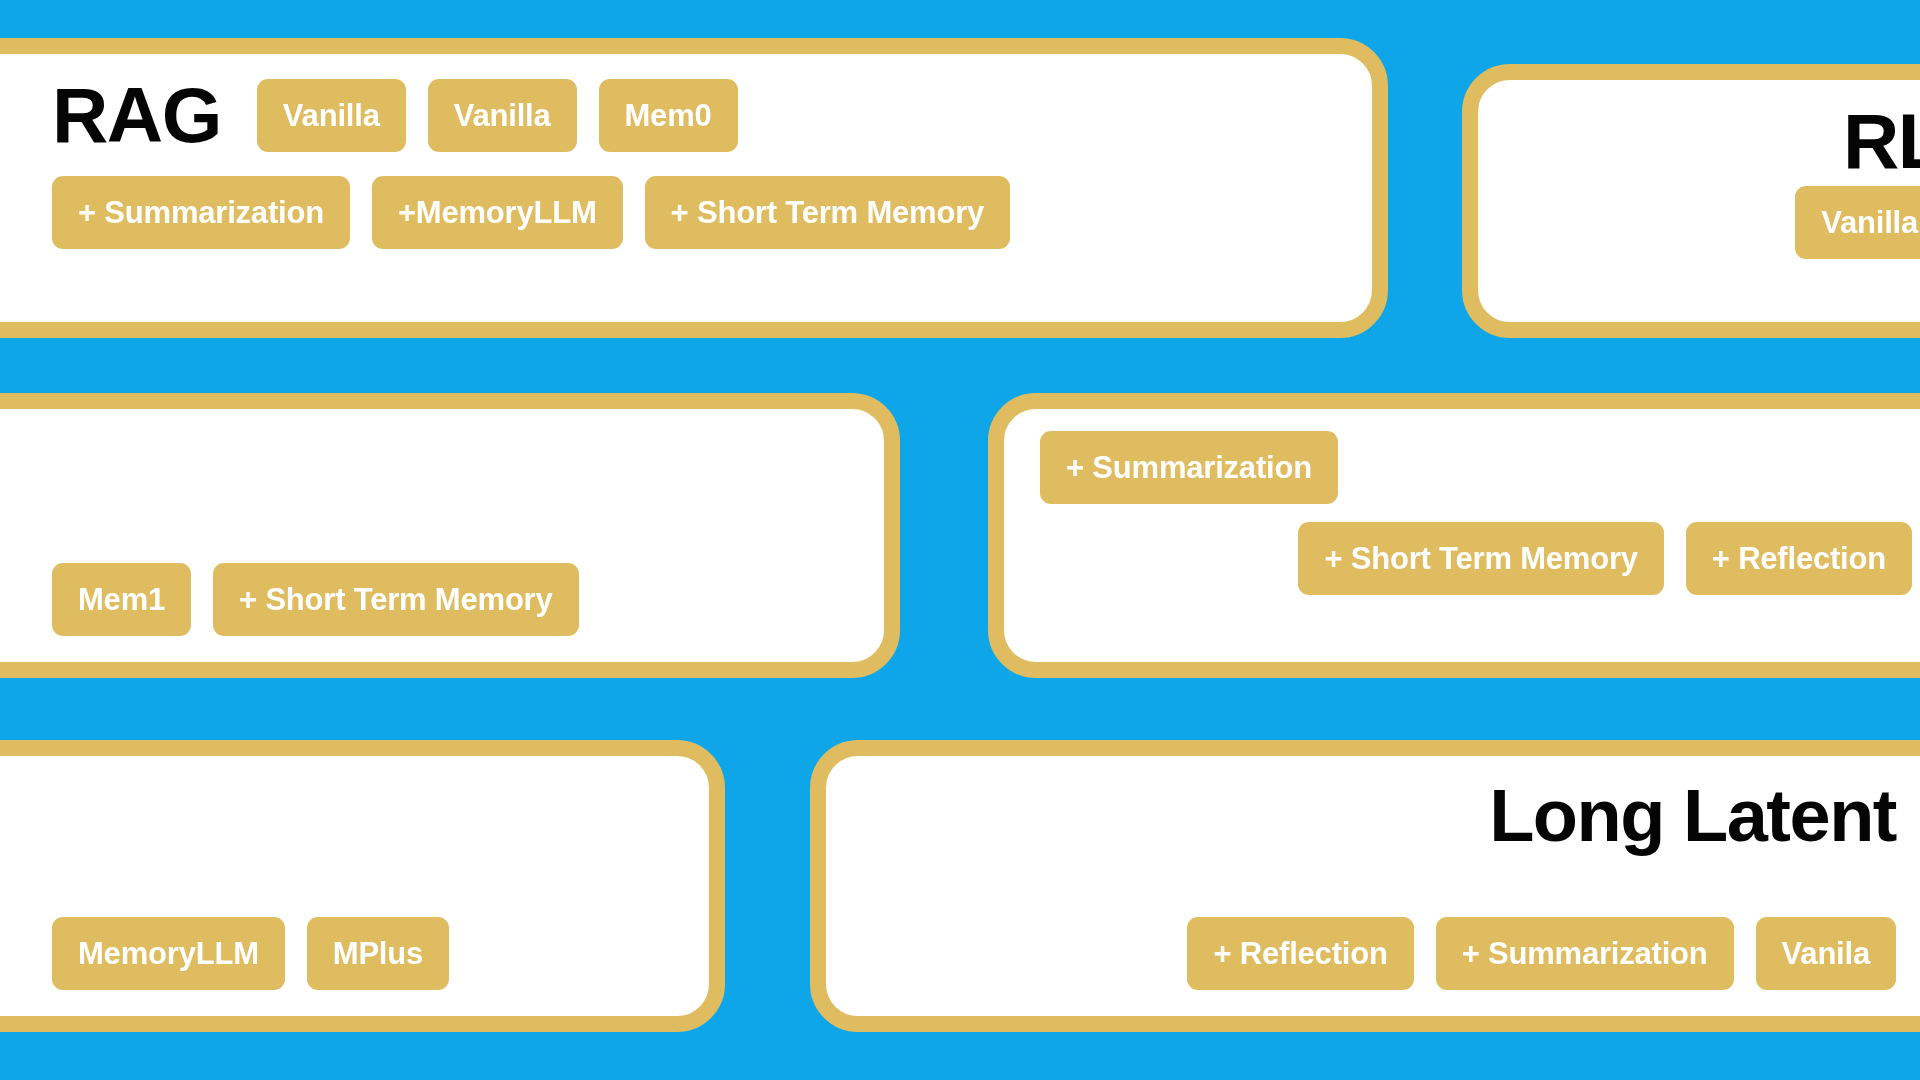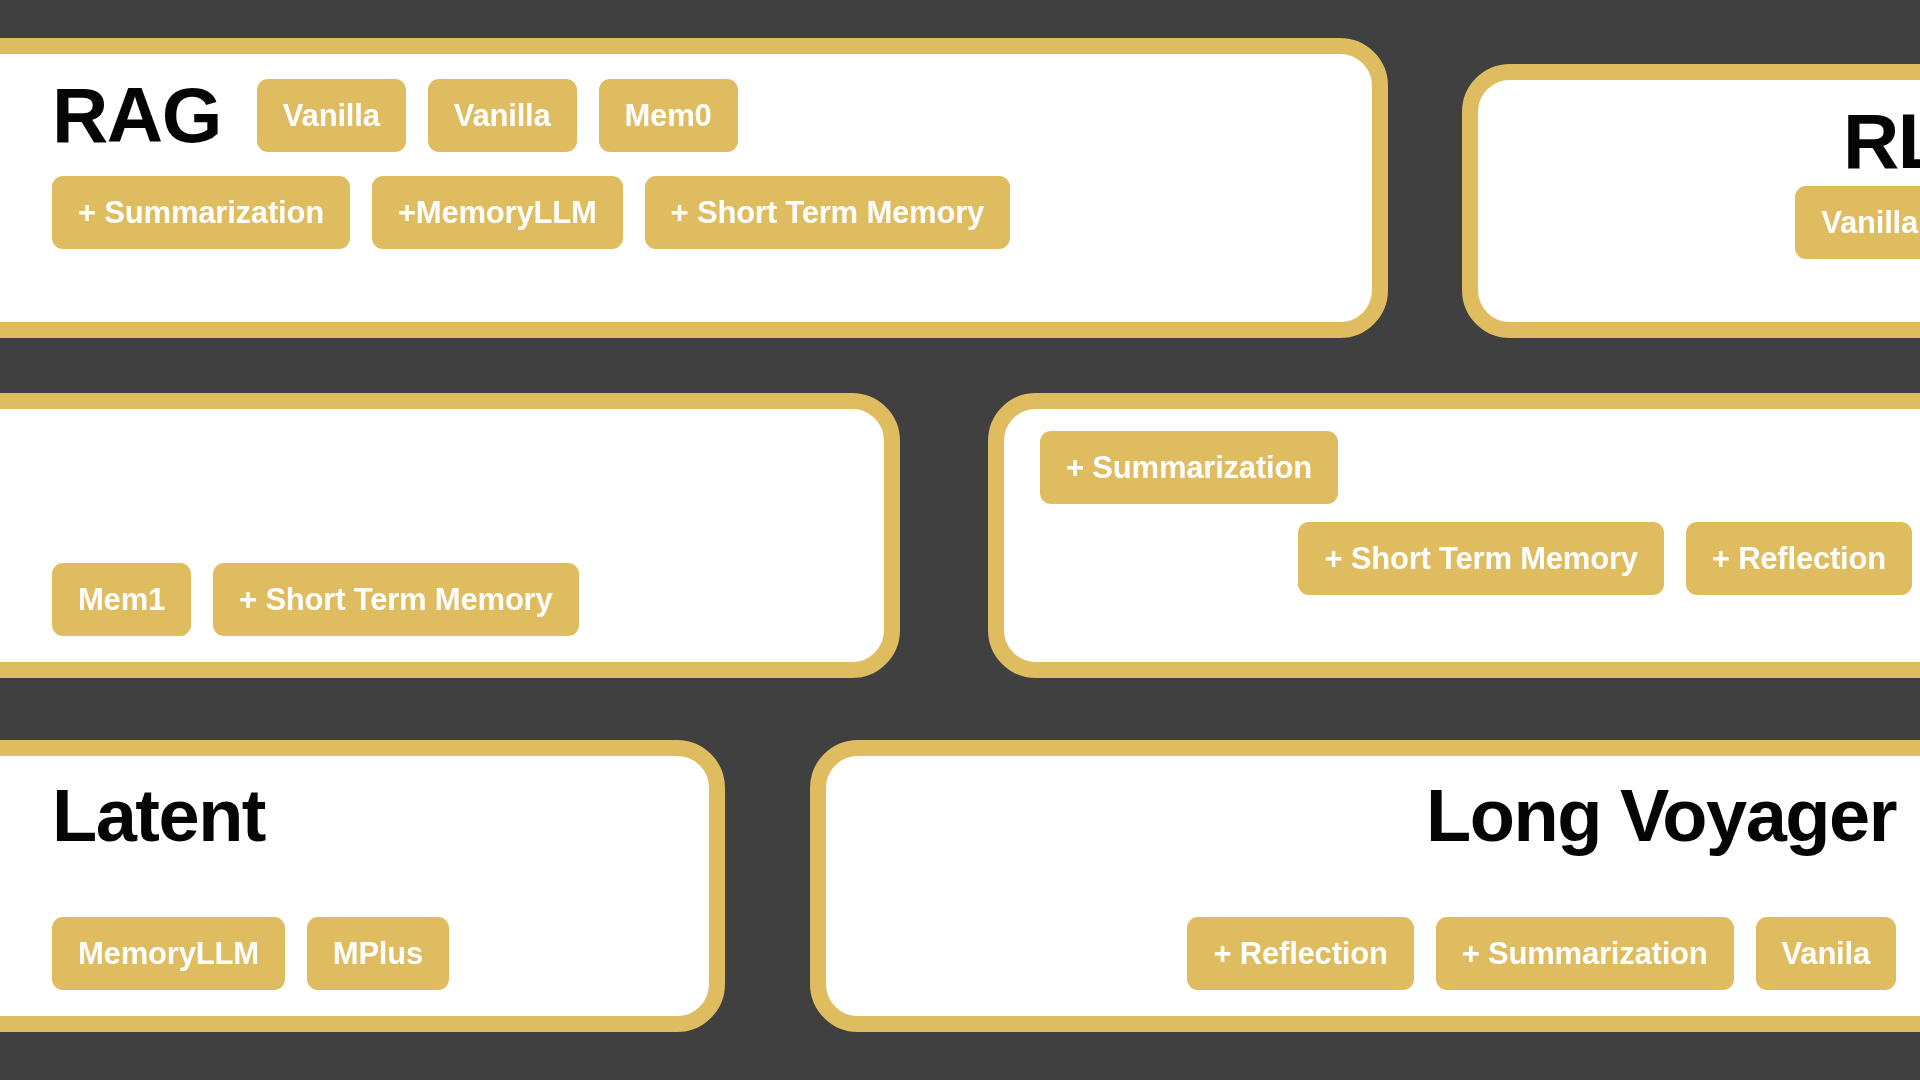--- a/index.html
+++ b/index.html
@@ -13,21 +13,21 @@
     height: 1080px;
     overflow: hidden;
     font-family: "Liberation Sans", sans-serif;
     position: relative;
   }
 
   #canvas {
     position: relative;
     width: 1920px;
     height: 1080px;
-    background: #404040;
+    background: #0ea5e9;
     overflow: hidden;
   }
 
   
   .card {
     position: absolute;
     box-sizing: border-box;
     background: #ffffff;
     border: 16px solid #dfbc5f;
     border-radius: 48px;
@@ -208,32 +208,31 @@
       </div>
       <div class="tag-row row-left second">
         <span class="tag">+ Short Term Memory</span>
         <span class="tag">+ Reflection</span>
       </div>
     </div>
   </div>
 
   <div class="card" id="card-latent">
     <div class="card-inner">
-      <div class="card-title t-md title-block">Latent</div>
       <div class="spacer"></div>
       <div class="tag-row row-left">
         <span class="tag">MemoryLLM</span>
         <span class="tag">MPlus</span>
       </div>
     </div>
   </div>
 
   <div class="card" id="card-longctx">
     <div class="card-inner">
-      <div class="card-title t-md title-block">Long Voyager</div>
+      <div class="card-title t-md title-block">Long Latent</div>
       <div class="spacer"></div>
       <div class="tag-row row-right">
         <span class="tag">+ Reflection</span>
         <span class="tag">+ Summarization</span>
         <span class="tag">Vanila</span>
       </div>
     </div>
   </div>
 
 </div>

